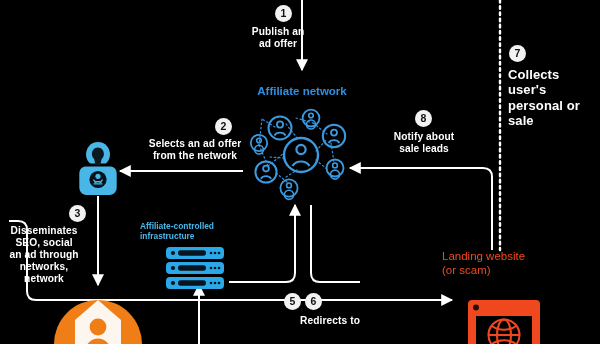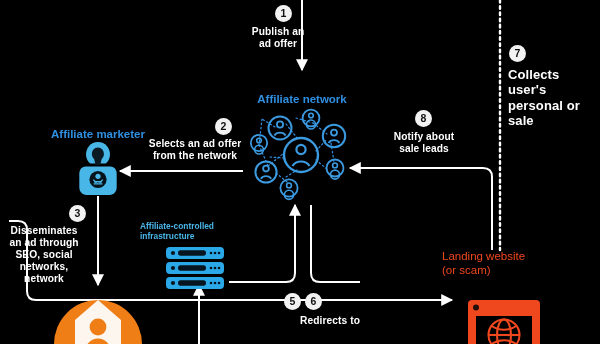--- a/index.html
+++ b/index.html
@@ -5,21 +5,21 @@
   html,body{margin:0;padding:0;background:#000;}
   body{width:600px;height:344px;overflow:hidden;font-family:"Liberation Sans",sans-serif;}
   #stage{position:relative;width:600px;height:344px;background:#000;overflow:hidden;}
   #svg-layer{position:absolute;left:0;top:0;width:600px;height:344px;}
   .lbl{position:absolute;color:#fff;font-weight:bold;line-height:1.18;letter-spacing:.1px;}
   .lbl.c{text-align:center;}
   .lbl.r{text-align:center;}
   .lbl.l{text-align:left;}
   .badge{position:absolute;width:17px;height:17px;border-radius:50%;background:#f2f2f2;color:#111;
          font-size:10.5px;font-weight:bold;line-height:17px;text-align:center;}
-  .title-blue{position:absolute;color:#2f8fe0;font-weight:bold;text-align:center;margin-top:8px;}
+  .title-blue{position:absolute;color:#2f8fe0;font-weight:bold;text-align:center;}
   .title-cyan{position:absolute;color:#49b6e8;font-weight:bold;text-align:left;line-height:1.15;}
   .title-orange{position:absolute;color:#f0481e;font-weight:normal;text-align:left;line-height:1.18;}
 </style>
 </head>
 <body>
 
 <div id="stage">
 
   <svg id="svg-layer" viewBox="0 0 600 344">
     <defs>
@@ -160,21 +160,20 @@
         <ellipse cx="504" cy="335" rx="7" ry="15.5"></ellipse>
         <path d="M488.5,335 L519.5,335"></path>
         <path d="M491,325.5 a22,22 0 0 0 26,0"></path>
         <path d="M491,344.5 a22,22 0 0 1 26,0"></path>
       </g>
     </g>
   </svg>
 
   <div class="title-blue" style="left:240px;top:85px;width:124px;font-size:11.5px;">Affiliate network</div>
 
-  <div class="title-blue" style="left:36px;top:120px;width:124px;font-size:11.5px;">Affiliate marketer</div>
 
   <div class="title-cyan" style="left:140px;top:222px;width:110px;font-size:8.4px;">
     <div>Affiliate-controlled</div>
     <div>infrastructure</div>
   </div>
 
   <div class="title-orange" style="left:442px;top:250px;width:124px;font-size:11.5px;">
     <div>Landing website</div>
     <div>(or scam)</div>
   </div>
@@ -187,22 +186,22 @@
 
   <div class="badge" style="left:215px;top:118px;">2</div>
   <div class="lbl c" style="left:133px;top:138px;width:124px;font-size:10.2px;">
     <div>Selects an ad offer</div>
     <div>from the network</div>
   </div>
 
   <div class="badge" style="left:69px;top:205px;">3</div>
   <div class="lbl r" style="left:0px;top:225px;width:88px;font-size:10.2px;">
     <div>Disseminates</div>
+    <div>SEO, social</div>
     <div>an ad through</div>
-    <div>SEO, social</div>
     <div>networks,</div>
     <div>network</div>
   </div>
 
   <div class="badge" style="left:284px;top:293px;">5</div>
   <div class="badge" style="left:305px;top:293px;">6</div>
   <div class="lbl c" style="left:250px;top:315px;width:110px;font-size:10.2px;text-align:right;">Redirects to</div>
 
   <div class="badge" style="left:509px;top:45px;">7</div>
   <div class="lbl l" style="left:508px;top:67px;width:92px;font-size:13px;">

